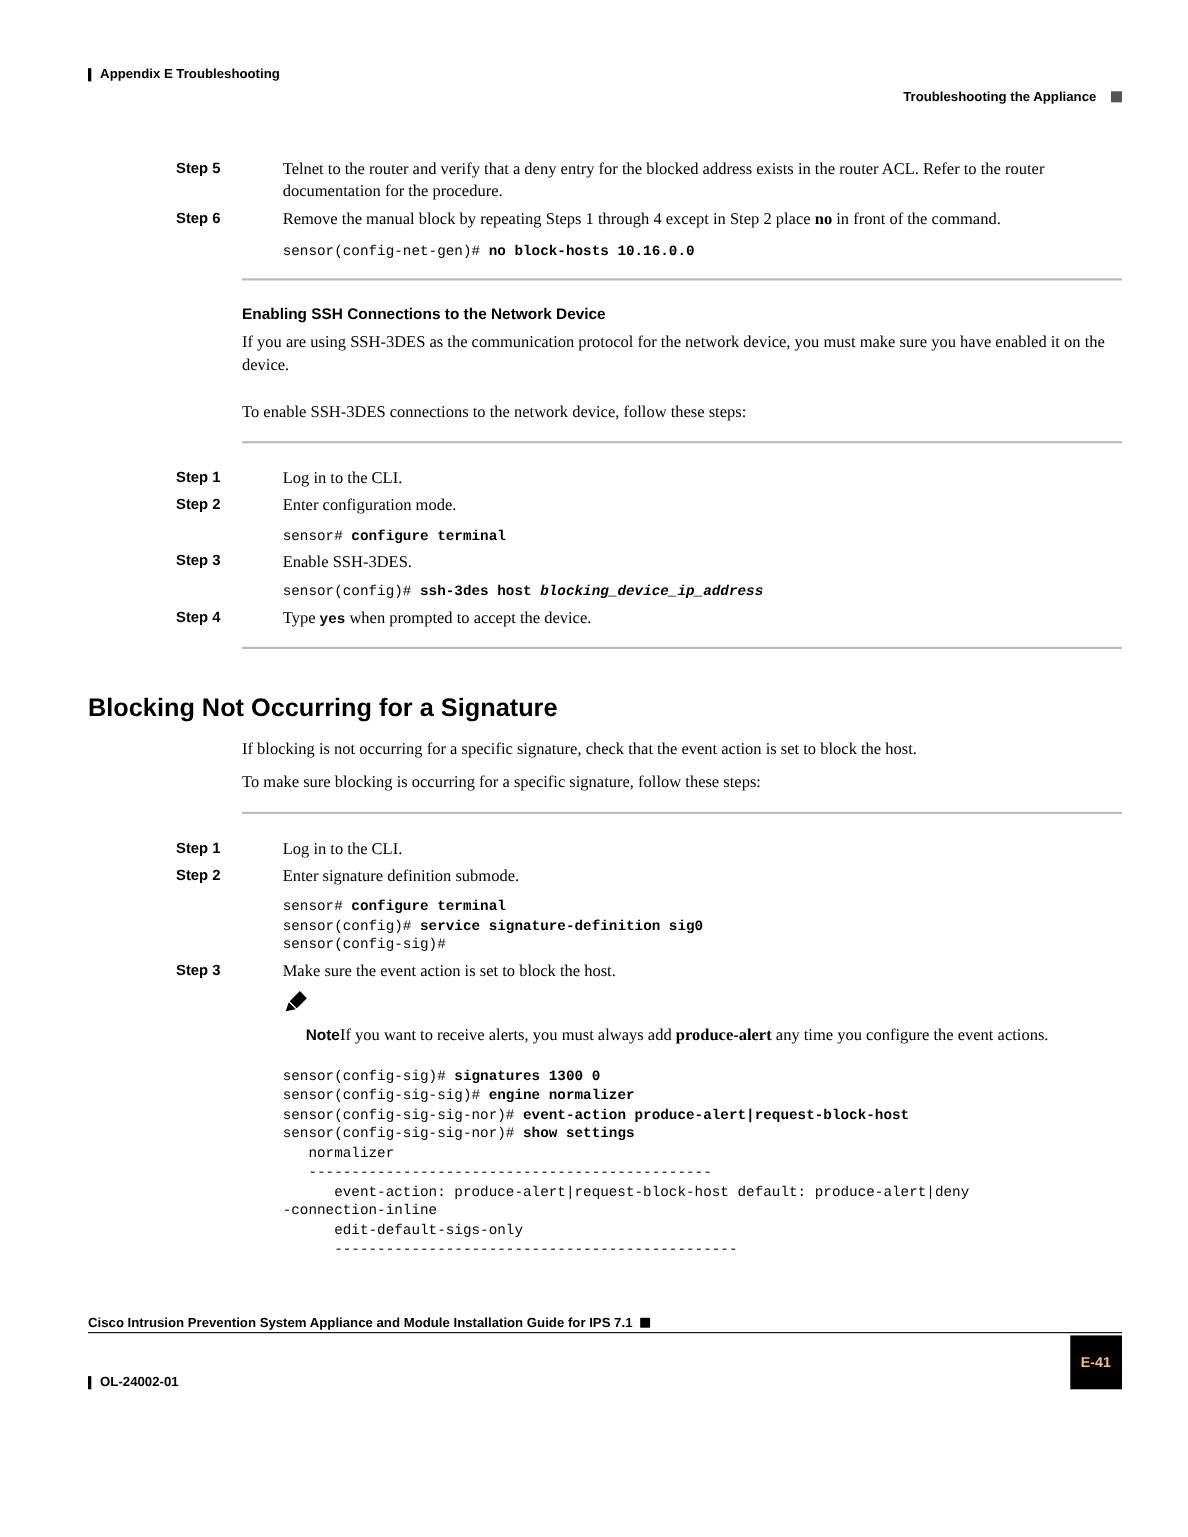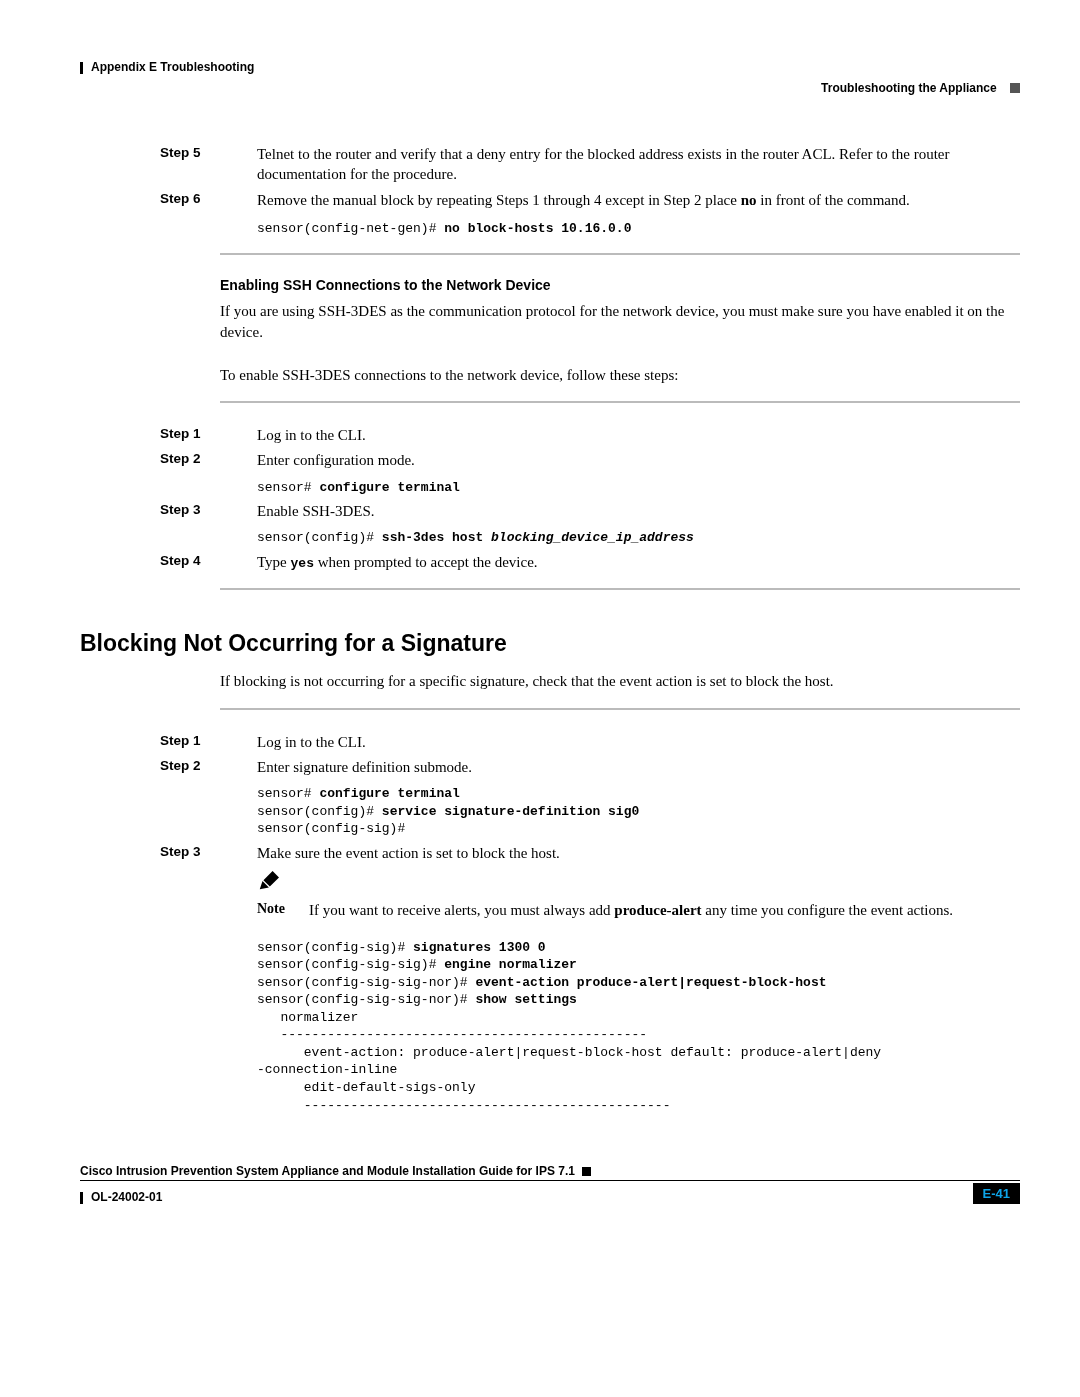--- a/index.html
+++ b/index.html
@@ -104,24 +104,25 @@
   }
   .note-row {
     display: flex;
     margin-top: 2px;
   }
   .note-icon {
     flex: 0 0 52px;
     padding-top: 0;
   }
   .note-label {
-    font-family: Liberation Serif, serif;
+    font-family: Liberation Sans, sans-serif;
     font-weight: bold;
     font-size: 14px;
     flex: 0 0 52px;
+    text-align: right;
   }
   .note-body {
     flex: 1;
     line-height: 1.35;
   }
   .pen-svg { width: 22px; height: 22px; }
   .footer {
     margin-top: 50px;
   }
   .ftr-line {
@@ -151,22 +152,22 @@
   .ftr-left .bar2 {
     display: inline-block;
     width: 3px;
     height: 12px;
     background: #000;
     vertical-align: middle;
     margin-right: 8px;
   }
   .page-num {
     background: #000;
-    color: #0ea5e9;
-    padding: 3px 10px;
+    color: #fdba74;
+    padding: 17px 10px;
     font-family: Arial, Helvetica, sans-serif;
     font-weight: bold;
     font-size: 13px;
     display: inline-block;
   }
   .ftr-black-sq {
     display: inline-block;
     width: 9px;
     height: 9px;
     background: #000;
@@ -239,20 +240,21 @@
       <span>Type </span><span class="mono mono-bold" style="font-size:13px">yes</span><span> when prompted to accept the device.</span>
     </div>
   </div>
 
   <hr class="rule rule-top-margin">
 
   <div class="h2">Blocking Not Occurring for a Signature</div>
 
   <div class="content-indent">
     <div class="para">If blocking is not occurring for a specific signature, check that the event action is set to block the host.</div>
+    <div class="para" style="margin-top:10px">To make sure blocking is occurring for a specific signature, follow these steps:</div>
   </div>
 
   <hr class="rule rule-top-margin">
 
   <div class="step-row">
     <div class="step-label">Step 1</div>
     <div class="step-body">Log in to the CLI.</div>
   </div>
 
   <div class="step-row">

